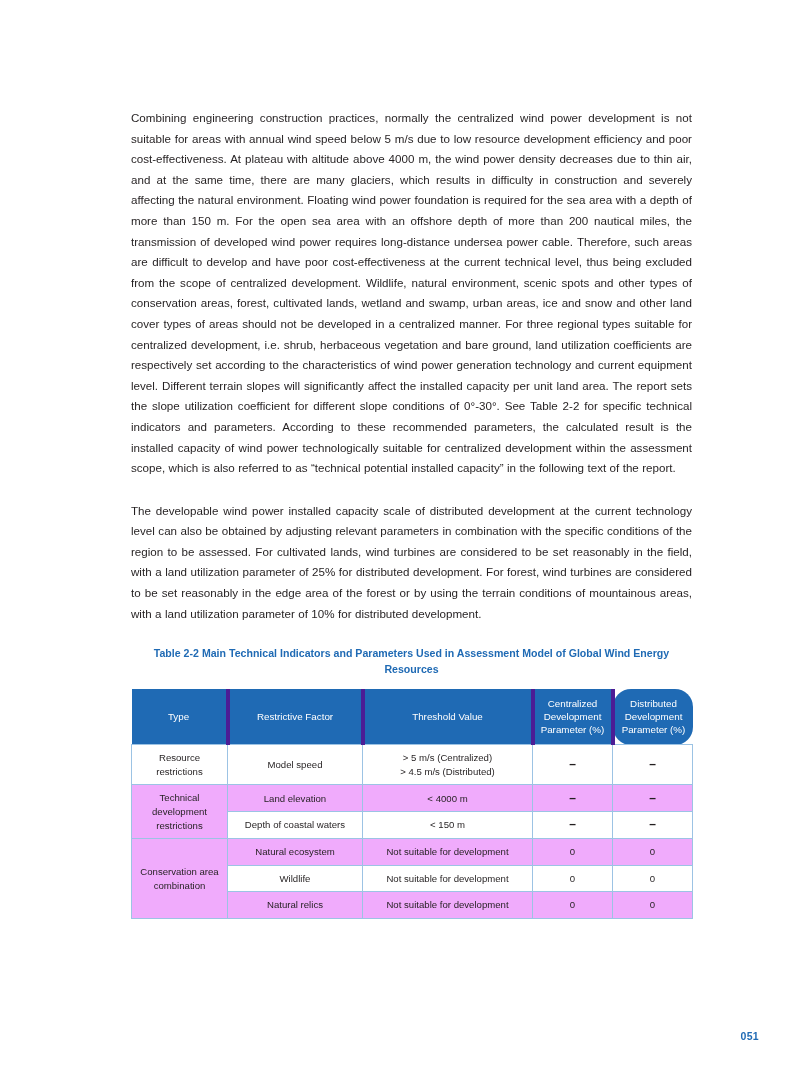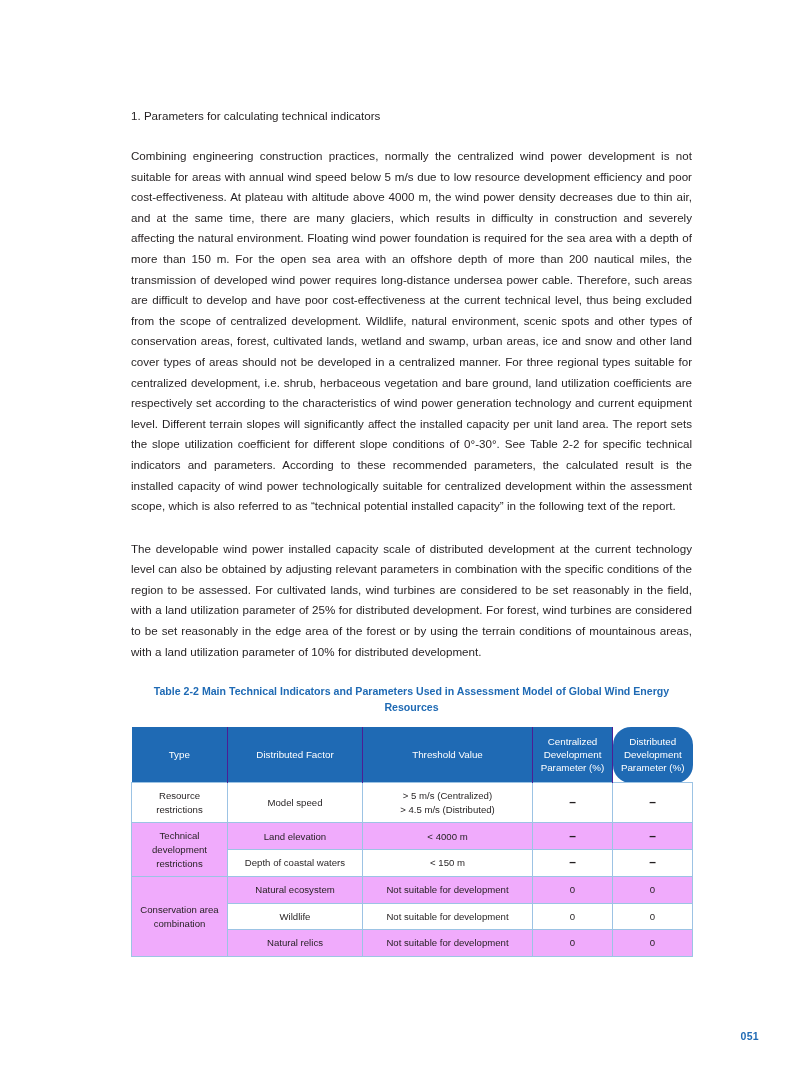--- a/index.html
+++ b/index.html
@@ -62,21 +62,21 @@
   }
   table.tbl th {
     background: #1f6ab4;
     color: #ffffff;
     font-weight: normal;
     font-size: 9.8px;
     text-align: center;
     vertical-align: middle;
     padding: 8px 4px;
     line-height: 13px;
-    border-right: 1px solid #4c1d95;
+    border-right: 4px solid #4c1d95;
   }
   table.tbl th:last-child { border-right: none; border-radius: 18px; }
   table.tbl td {
     border: 1px solid #9cc3e4;
     text-align: center;
     vertical-align: middle;
     padding: 6px 4px;
     line-height: 13.6px;
     background: #ffffff;
   }
@@ -101,41 +101,40 @@
     letter-spacing: 0.3px;
   }
   .nowrap { white-space: nowrap; }
 </style>
 </head>
 <body>
 
 <div class="page">
   <div class="content">
 
-    <div class="heading">1. Parameters for calculating technical indicators</div>
 
     <p class="body-par">Combining engineering construction practices, normally the centralized wind power development is not suitable for areas with annual wind speed below 5 m/s due to low resource development efficiency and poor cost-effectiveness. At plateau with altitude above 4000 m, the wind power density decreases due to thin air, and at the same time, there are many glaciers, which results in difficulty in construction and severely affecting the natural environment. Floating wind power foundation is required for the sea area with a depth of more than 150 m. For the open sea area with an offshore depth of more than 200 nautical miles, the transmission of developed wind power requires long-distance undersea power cable. Therefore, such areas are difficult to develop and have poor cost-effectiveness at the current technical level, thus being excluded from the scope of centralized development. Wildlife, natural environment, scenic spots and other types of conservation areas, forest, cultivated lands, wetland and swamp, urban areas, ice and snow and other land cover types of areas should not be developed in a centralized manner. For three regional types suitable for centralized development, i.e. shrub, herbaceous vegetation and bare ground, land utilization coefficients are respectively set according to the characteristics of wind power generation technology and current equipment level. Different terrain slopes will significantly affect the installed capacity per unit land area. The report sets the slope utilization coefficient for different slope conditions of 0°-30°. See Table 2-2 for specific technical indicators and parameters. According to these recommended parameters, the calculated result is the installed capacity of wind power technologically suitable for centralized development within the assessment scope, which is also referred to as “technical potential installed capacity” in the following text of the report.</p>
 
     <p class="body-par">The developable wind power installed capacity scale of distributed development at the current technology level can also be obtained by adjusting relevant parameters in combination with the specific conditions of the region to be assessed. For cultivated lands, wind turbines are considered to be set reasonably in the field, with a land utilization parameter of 25% for distributed development. For forest, wind turbines are considered to be set reasonably in the edge area of the forest or by using the terrain conditions of mountainous areas, with a land utilization parameter of 10% for distributed development.</p>
 
     <div class="table-wrap">
       <div class="table-caption">Table 2-2   Main Technical Indicators and Parameters Used in Assessment Model of Global Wind Energy Resources</div>
 
       <table class="tbl">
         <colgroup>
           <col class="col1">
             <col class="col2">
             <col class="col3">
             <col class="col4">
             <col class="col5">
         </colgroup>
         <thead>
           <tr>
             <th>Type</th>
-            <th>Distributed Factor</th>
+            <th>Restrictive Factor</th>
             <th>Threshold Value</th>
             <th>Centralized Development Parameter (%)</th>
             <th>Distributed Development Parameter (%)</th>
           </tr>
         </thead>
         <tbody>
           <tr>
             <td>Resource restrictions</td>
             <td>Model speed</td>
             <td>

